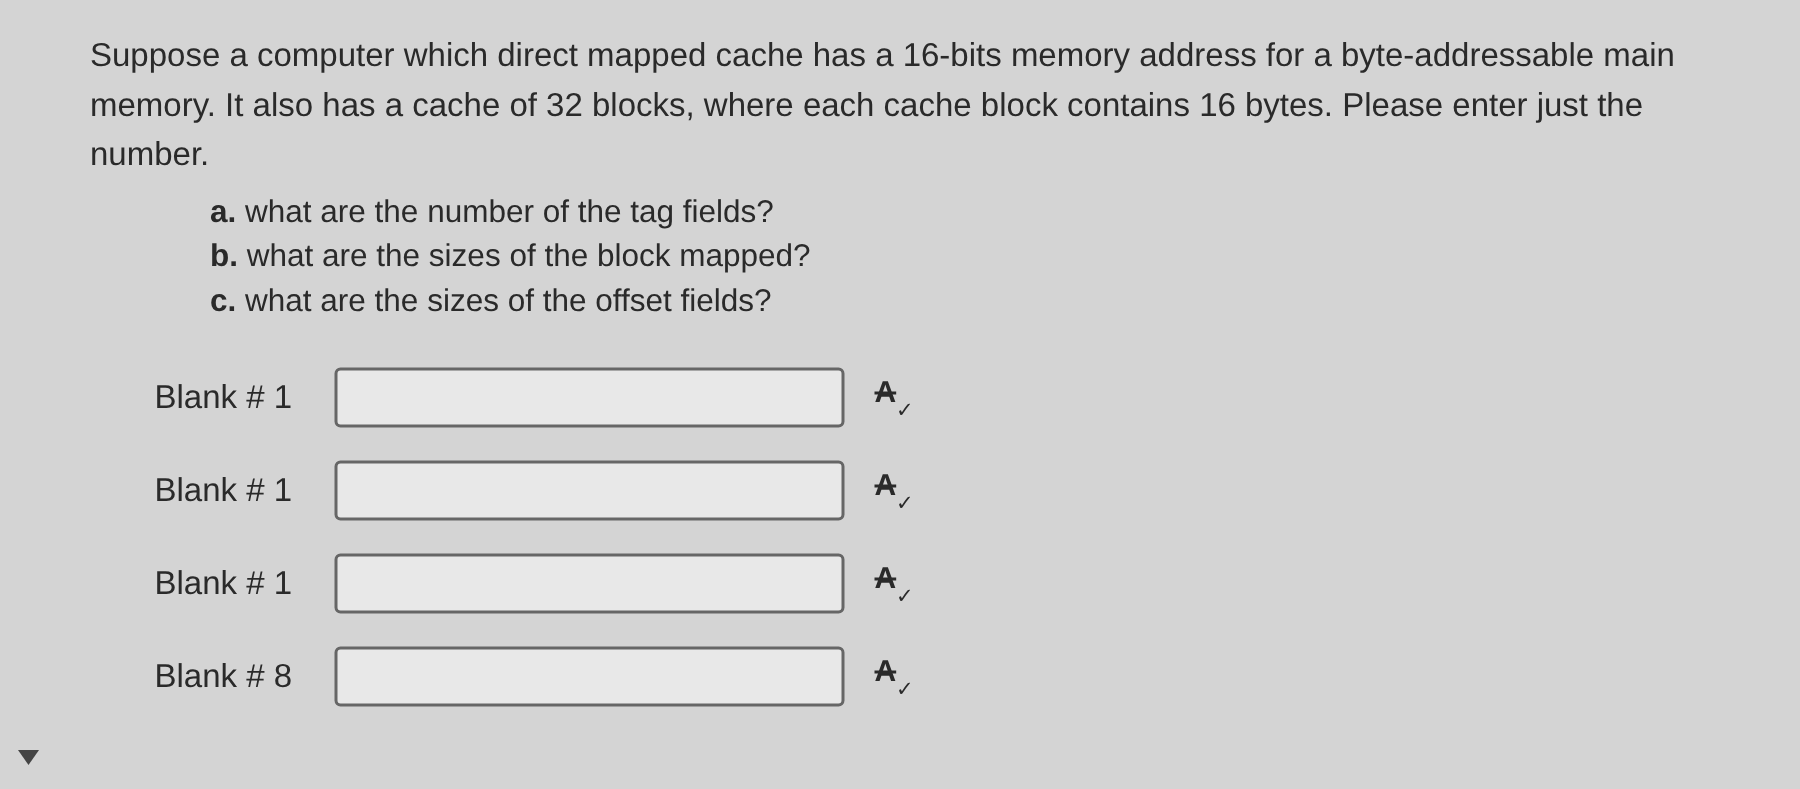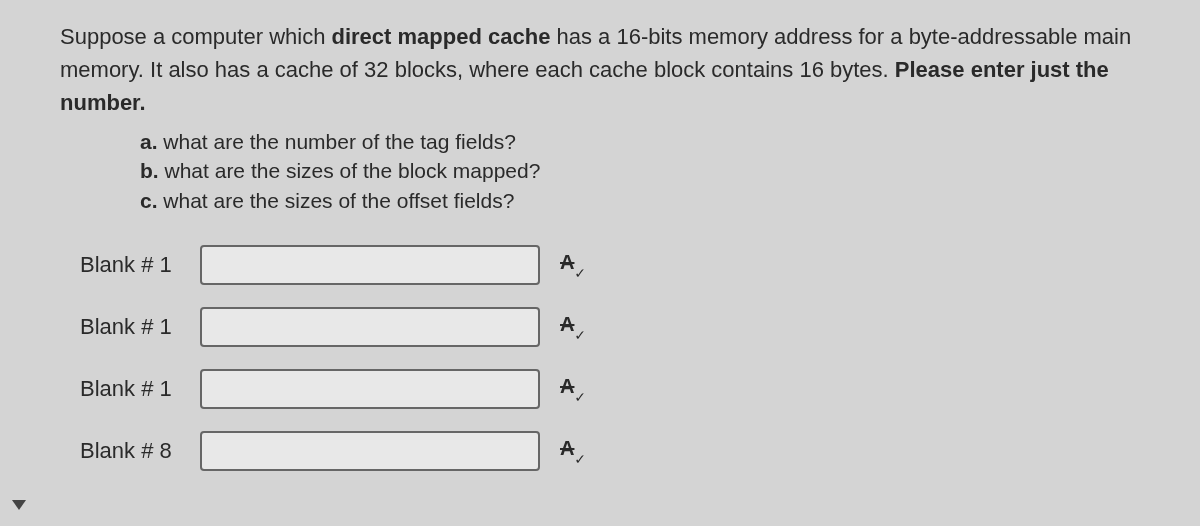--- a/index.html
+++ b/index.html
@@ -15,21 +15,21 @@
       padding: 20px 30px 20px 60px;
       position: relative;
     }
     .question-text {
       font-size: 22px;
       line-height: 1.5;
       color: #2a2a2a;
       margin-bottom: 8px;
     }
     .bold {
-      font-weight: bold;
+      font-weight: normal;
     }
     .sub-questions {
       padding-left: 80px;
       margin-top: 4px;
       margin-bottom: 30px;
     }
     .sub-q {
       font-size: 21px;
       line-height: 1.4;
       color: #2a2a2a;
@@ -37,20 +37,21 @@
     .sub-letter {
       font-weight: bold;
     }
     .blanks-container {
       padding-left: 20px;
     }
     .blank-row {
       display: flex;
       align-items: center;
       margin-bottom: 22px;
+      margin-left: 23px;
     }
     .blank-label {
       font-size: 22px;
       color: #2a2a2a;
       width: 120px;
     }
     .blank-input {
       width: 340px;
       height: 40px;
       border: 2px solid #666;

